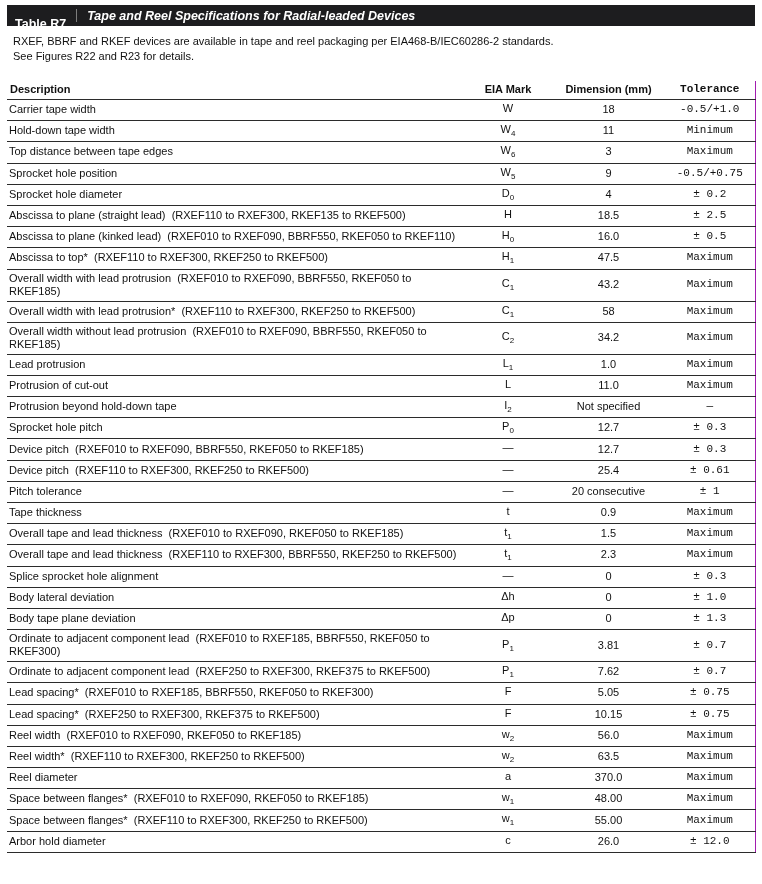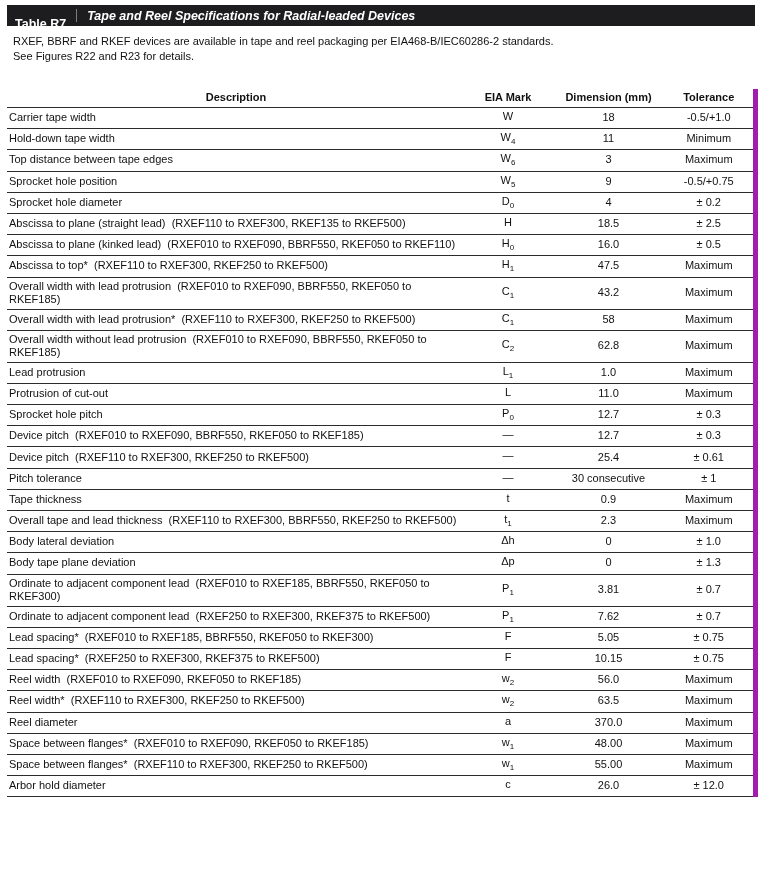--- a/index.html
+++ b/index.html
@@ -16,38 +16,38 @@
     width: 748px; height: 21px;
     background: #1d1d1f;
     color: #ffffff;
     display: flex; align-items: center;
     font-size: 12.5px; font-weight: bold;
   }
   .titlebar .tbl-label { padding: 0 10px 0 8px; white-space: nowrap; margin-top: 16px; }
   .titlebar .tbl-divider { width: 1px; height: 13px; background: #7d7d7d; }
   .titlebar .tbl-title { padding-left: 10px; white-space: nowrap; font-style: italic; }
 
-  .intro { margin: 8px 0 25px 6px; font-size: 11px; line-height: 15px; }
+  .intro { margin: 8px 0 17px 6px; font-size: 11px; line-height: 15px; }
 
   table.spec {
     width: 748px;
     border-collapse: collapse;
     table-layout: fixed;
   }
   table.spec th, table.spec td {
     font-size: 11px;
     line-height: 13px;
     padding: 2px 2px 3px 2px;
     border-bottom: 1px solid #2b2b2b;
     vertical-align: middle;
     overflow: hidden;
   }
   table.spec th { font-weight: bold; text-align: left; }
   table.spec th.c, table.spec td.c { text-align: center; }
-  table.spec th:last-child, table.spec td:last-child { border-right: 5px solid #a21caf; }
+  table.spec th:last-child, table.spec td:last-child { border-right: 1px solid #a21caf; font-family: Liberation Mono, monospace; }
   td.desc { white-space: pre-wrap; padding-left: 3px; margin-left: 44px; }
   sub.mk { font-size: 8px; line-height: 1; }
 </style>
 </head>
 <body>
 
 <div class="page">
 
   <div class="titlebar">
     <span class="tbl-label">Table R7</span>
@@ -62,21 +62,21 @@
 
   <table class="spec">
     <colgroup>
       <col style="width:457px">
       <col style="width:88px">
       <col style="width:113px">
       <col style="width:90px">
     </colgroup>
     <thead>
       <tr>
-        <th style="padding-left:3px;text-align:center;">Description</th>
+        <th style="padding-left:3px;">Description</th>
         <th class="c">EIA Mark</th>
         <th class="c">Dimension (mm)</th>
         <th class="c">Tolerance</th>
       </tr>
     </thead>
     <tbody>
   <tr>
     <td class="desc">Carrier tape width</td>
     <td class="c"><span>W</span><sub class="mk"></sub></td>
     <td class="c">18</td>
@@ -143,39 +143,45 @@
   <tr>
     <td class="desc">Overall width with lead protrusion*  (RXEF110 to RXEF300, RKEF250 to RKEF500)</td>
     <td class="c"><span>C</span><sub class="mk">1</sub></td>
     <td class="c">58</td>
     <td class="c">Maximum</td>
   </tr>
 
   <tr>
     <td class="desc">Overall width without lead protrusion  (RXEF010 to RXEF090, BBRF550, RKEF050 to RKEF185)</td>
     <td class="c"><span>C</span><sub class="mk">2</sub></td>
-    <td class="c">62.8</td>
+    <td class="c">34.2</td>
     <td class="c">Maximum</td>
   </tr>
 
 
   <tr>
     <td class="desc">Lead protrusion</td>
     <td class="c"><span>L</span><sub class="mk">1</sub></td>
     <td class="c">1.0</td>
     <td class="c">Maximum</td>
   </tr>
 
   <tr>
     <td class="desc">Protrusion of cut-out</td>
     <td class="c"><span>L</span><sub class="mk"></sub></td>
     <td class="c">11.0</td>
     <td class="c">Maximum</td>
   </tr>
 
+  <tr>
+    <td class="desc">Protrusion beyond hold-down tape</td>
+    <td class="c"><span>I</span><sub class="mk">2</sub></td>
+    <td class="c">Not specified</td>
+    <td class="c">—</td>
+  </tr>
 
   <tr>
     <td class="desc">Sprocket hole pitch</td>
     <td class="c"><span>P</span><sub class="mk">0</sub></td>
     <td class="c">12.7</td>
     <td class="c">± 0.3</td>
   </tr>
 
   <tr>
     <td class="desc">Device pitch  (RXEF010 to RXEF090, BBRF550, RKEF050 to RKEF185)</td>
@@ -187,39 +193,51 @@
   <tr>
     <td class="desc">Device pitch  (RXEF110 to RXEF300, RKEF250 to RKEF500)</td>
     <td class="c"><span>—</span><sub class="mk"></sub></td>
     <td class="c">25.4</td>
     <td class="c">± 0.61</td>
   </tr>
 
   <tr>
     <td class="desc">Pitch tolerance</td>
     <td class="c"><span>—</span><sub class="mk"></sub></td>
-    <td class="c">30 consecutive</td>
+    <td class="c">20 consecutive</td>
     <td class="c">± 1</td>
   </tr>
 
   <tr>
     <td class="desc">Tape thickness</td>
     <td class="c"><span>t</span><sub class="mk"></sub></td>
     <td class="c">0.9</td>
     <td class="c">Maximum</td>
   </tr>
 
+  <tr>
+    <td class="desc">Overall tape and lead thickness  (RXEF010 to RXEF090, RKEF050 to RKEF185)</td>
+    <td class="c"><span>t</span><sub class="mk">1</sub></td>
+    <td class="c">1.5</td>
+    <td class="c">Maximum</td>
+  </tr>
 
   <tr>
     <td class="desc">Overall tape and lead thickness  (RXEF110 to RXEF300, BBRF550, RKEF250 to RKEF500)</td>
     <td class="c"><span>t</span><sub class="mk">1</sub></td>
     <td class="c">2.3</td>
     <td class="c">Maximum</td>
   </tr>
 
+  <tr>
+    <td class="desc">Splice sprocket hole alignment</td>
+    <td class="c"><span>—</span><sub class="mk"></sub></td>
+    <td class="c">0</td>
+    <td class="c">± 0.3</td>
+  </tr>
 
   <tr>
     <td class="desc">Body lateral deviation</td>
     <td class="c"><span>Δh</span><sub class="mk"></sub></td>
     <td class="c">0</td>
     <td class="c">± 1.0</td>
   </tr>
 
   <tr>
     <td class="desc">Body tape plane deviation</td>

